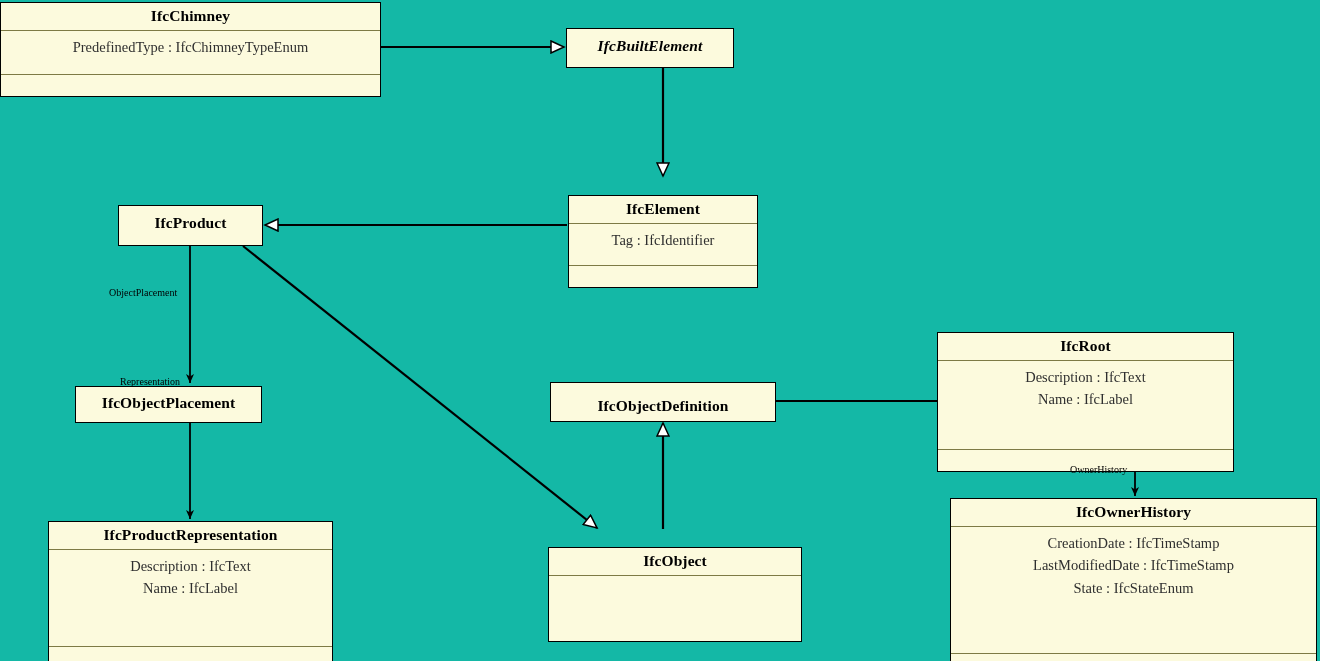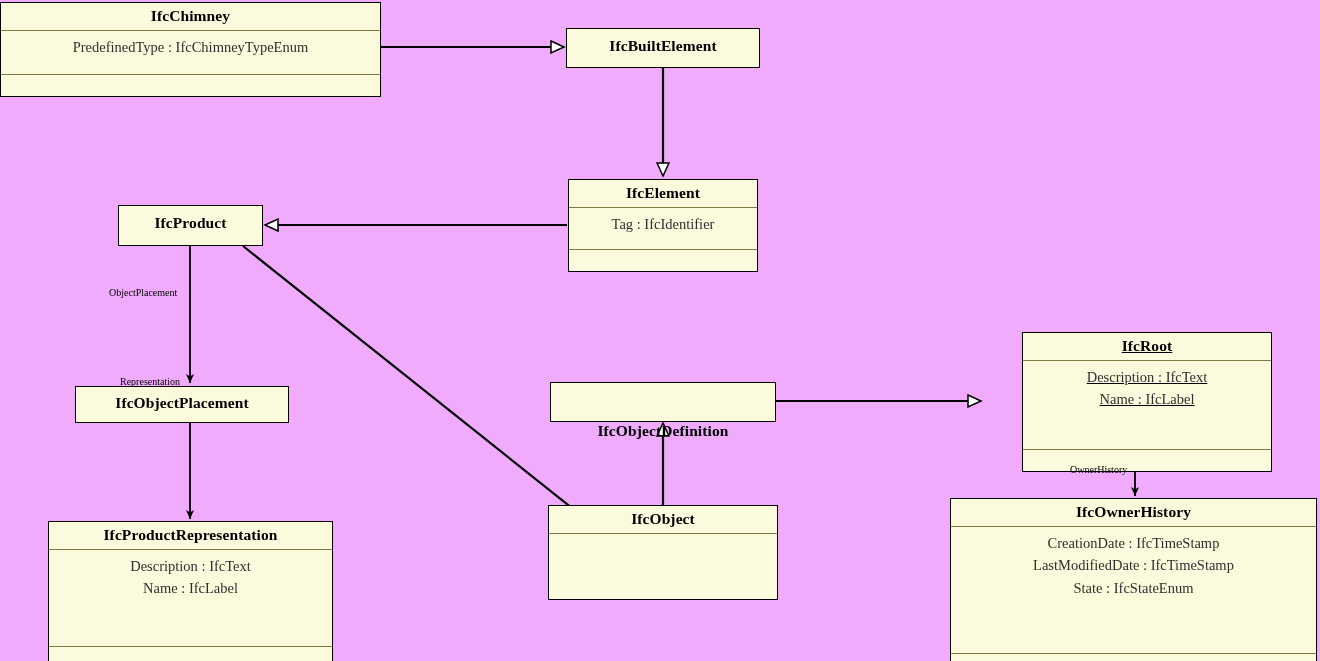--- a/index.html
+++ b/index.html
@@ -8,21 +8,21 @@
     padding: 0;
     background: #ffffff;
   }
   body {
     font-family: "Liberation Serif", "DejaVu Serif", serif;
   }
   #canvas {
     position: relative;
     width: 1320px;
     height: 661px;
-    background: #f0abfc;
+    background: #14b8a6;
     overflow: hidden;
   }
   
   .uml-class {
     position: absolute;
     box-sizing: border-box;
     background: #fcfadd;
     border: 1.6px solid #000000;
     display: flex;
     flex-direction: column;
@@ -129,63 +129,63 @@
   </svg>
 
   <div class="uml-class" style="left:0px; top:2px; width:381px; height:95px;">
     <div class="uml-title">IfcChimney</div>
     <div class="uml-attrs">
       <div class="uml-attr">PredefinedType : IfcChimneyTypeEnum</div>
     </div>
     <div class="uml-empty"></div>
   </div>
 
-  <div class="uml-class" style="left:566px; top:28px; width:194px; height:40px;">
+  <div class="uml-class" style="left:566px; top:28px; width:168px; height:40px;font-style:italic;">
     <div class="uml-title" style="padding-top:8px;">IfcBuiltElement</div>
   </div>
 
-  <div class="uml-class" style="left:568px; top:179px; width:190px; height:93px;">
+  <div class="uml-class" style="left:568px; top:195px; width:190px; height:93px;">
     <div class="uml-title">IfcElement</div>
     <div class="uml-attrs">
       <div class="uml-attr">Tag : IfcIdentifier</div>
     </div>
     <div class="uml-empty"></div>
   </div>
 
   <div class="uml-class" style="left:118px; top:205px; width:145px; height:41px;">
     <div class="uml-title" style="padding-top:8px;">IfcProduct</div>
   </div>
 
   <div class="edge-label" style="left:109px; top:288px;">ObjectPlacement</div>
 
   <div class="edge-label" style="left:120px; top:377px; z-index:5;">Representation</div>
 
-  <div class="uml-class" style="left:75px; top:386px; width:214px; height:37px;">
+  <div class="uml-class" style="left:75px; top:386px; width:187px; height:37px;">
     <div class="uml-title" style="padding-top:7px;">IfcObjectPlacement</div>
   </div>
 
   <div class="uml-class" style="left:48px; top:521px; width:285px; height:148px;">
     <div class="uml-title">IfcProductRepresentation</div>
     <div class="uml-attrs">
       <div class="uml-attr">Description : IfcText</div>
       <div class="uml-attr">Name : IfcLabel</div>
     </div>
     <div class="uml-empty"></div>
   </div>
 
   <div class="uml-class" style="left:550px; top:382px; width:226px; height:40px;">
-    <div class="uml-title" style="padding-top:14px;margin-top:25px;">IfcObjectDefinition</div>
-  </div>
-
-  <div class="uml-class" style="left:548px; top:505px; width:230px; height:95px;">
+    <div class="uml-title" style="padding-top:14px;">IfcObjectDefinition</div>
+  </div>
+
+  <div class="uml-class" style="left:548px; top:547px; width:254px; height:95px;">
     <div class="uml-title">IfcObject</div>
     <div class="uml-empty"></div>
   </div>
 
-  <div class="uml-class" style="left:1022px; top:332px; width:250px; height:140px;text-decoration:underline;">
+  <div class="uml-class" style="left:937px; top:332px; width:297px; height:140px;">
     <div class="uml-title">IfcRoot</div>
     <div class="uml-attrs">
       <div class="uml-attr">Description : IfcText</div>
       <div class="uml-attr">Name : IfcLabel</div>
     </div>
     <div class="uml-empty"></div>
   </div>
 
   <div class="edge-label" style="left:1070px; top:465px; z-index:6;">OwnerHistory</div>
 

